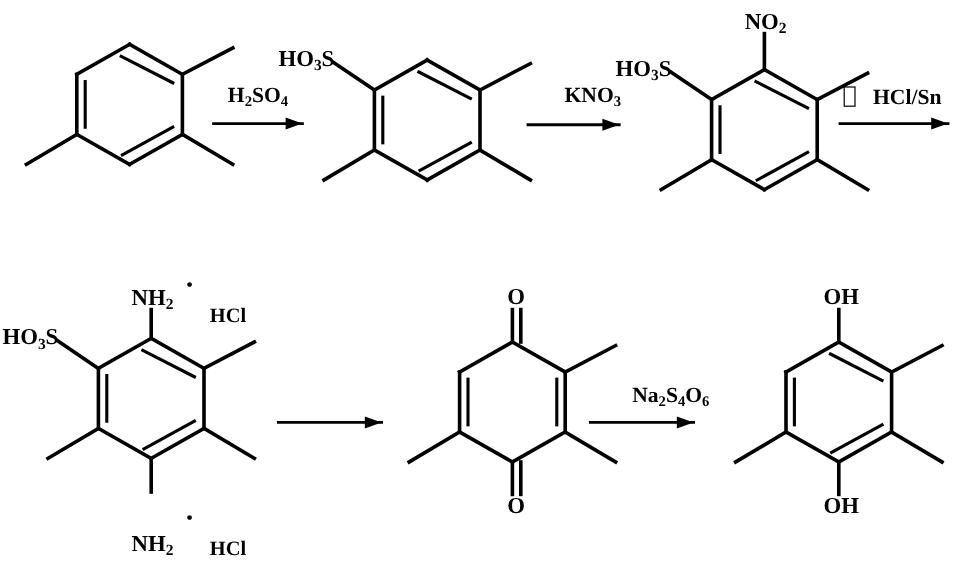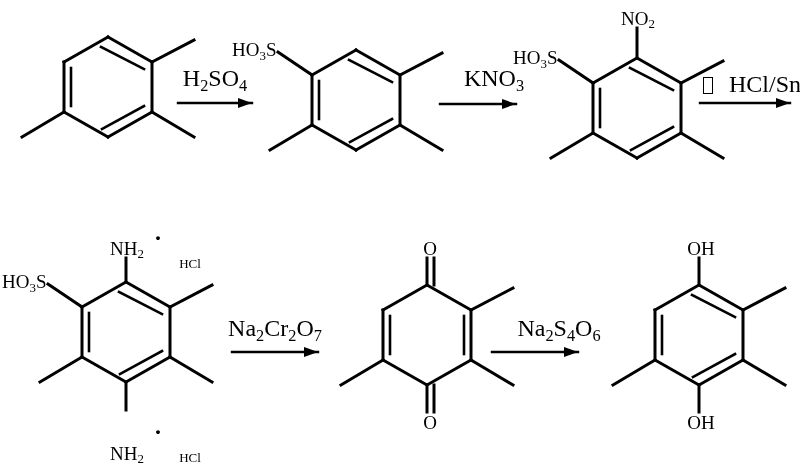--- a/index.html
+++ b/index.html
@@ -24,37 +24,38 @@
     top: 0;
     width: 800px;
     height: 476px;
   }
   .lbl {
     position: absolute;
     white-space: nowrap;
     font-family: "Liberation Serif", "DejaVu Serif", serif;
     line-height: 1;
     color: #000;
+    font-weight: bold;
   }
   .atom {
     font-size: 19px;
   }
   .atom sub {
     font-size: 0.68em;
     vertical-align: -0.28em;
   }
   .reagent {
-    font-size: 24px;
+    font-size: 18px;
   }
   .reagent sub {
     font-size: 0.68em;
     vertical-align: -0.28em;
   }
   .salt {
-    font-size: 13px;
+    font-size: 17px;
   }
   .dot {
     font-size: 24px;
     font-weight: 700;
     line-height: 0.5;
   }
   .missing-glyph {
     display: inline-block;
     width: 8px;
     height: 15px;
@@ -260,23 +261,20 @@
   <div class="lbl salt centered" style="left:190px; top:263px;">HCl</div>
 
   <div class="lbl atom centered" style="left:127px; top:455px;">
     <span>NH</span><sub>2</sub>
   </div>
 
   <div class="lbl dot centered" style="left:158px; top:432px;">·</div>
 
   <div class="lbl salt centered" style="left:190px; top:457px;">HCl</div>
 
-  <div class="lbl reagent centered" style="left:275px; top:330px;">
-    <span>Na</span><sub>2</sub><span>Cr</span><sub>2</sub><span>O</span><sub>7</sub>
-  </div>
 
   <div class="lbl atom centered" style="left:430px; top:248px;">O</div>
 
   <div class="lbl atom centered" style="left:430px; top:422px;">O</div>
 
   <div class="lbl reagent centered" style="left:559px; top:330px;">
     <span>Na</span><sub>2</sub><span>S</span><sub>4</sub><span>O</span><sub>6</sub>
   </div>
 
   <div class="lbl atom centered" style="left:701px; top:248px;">OH</div>

